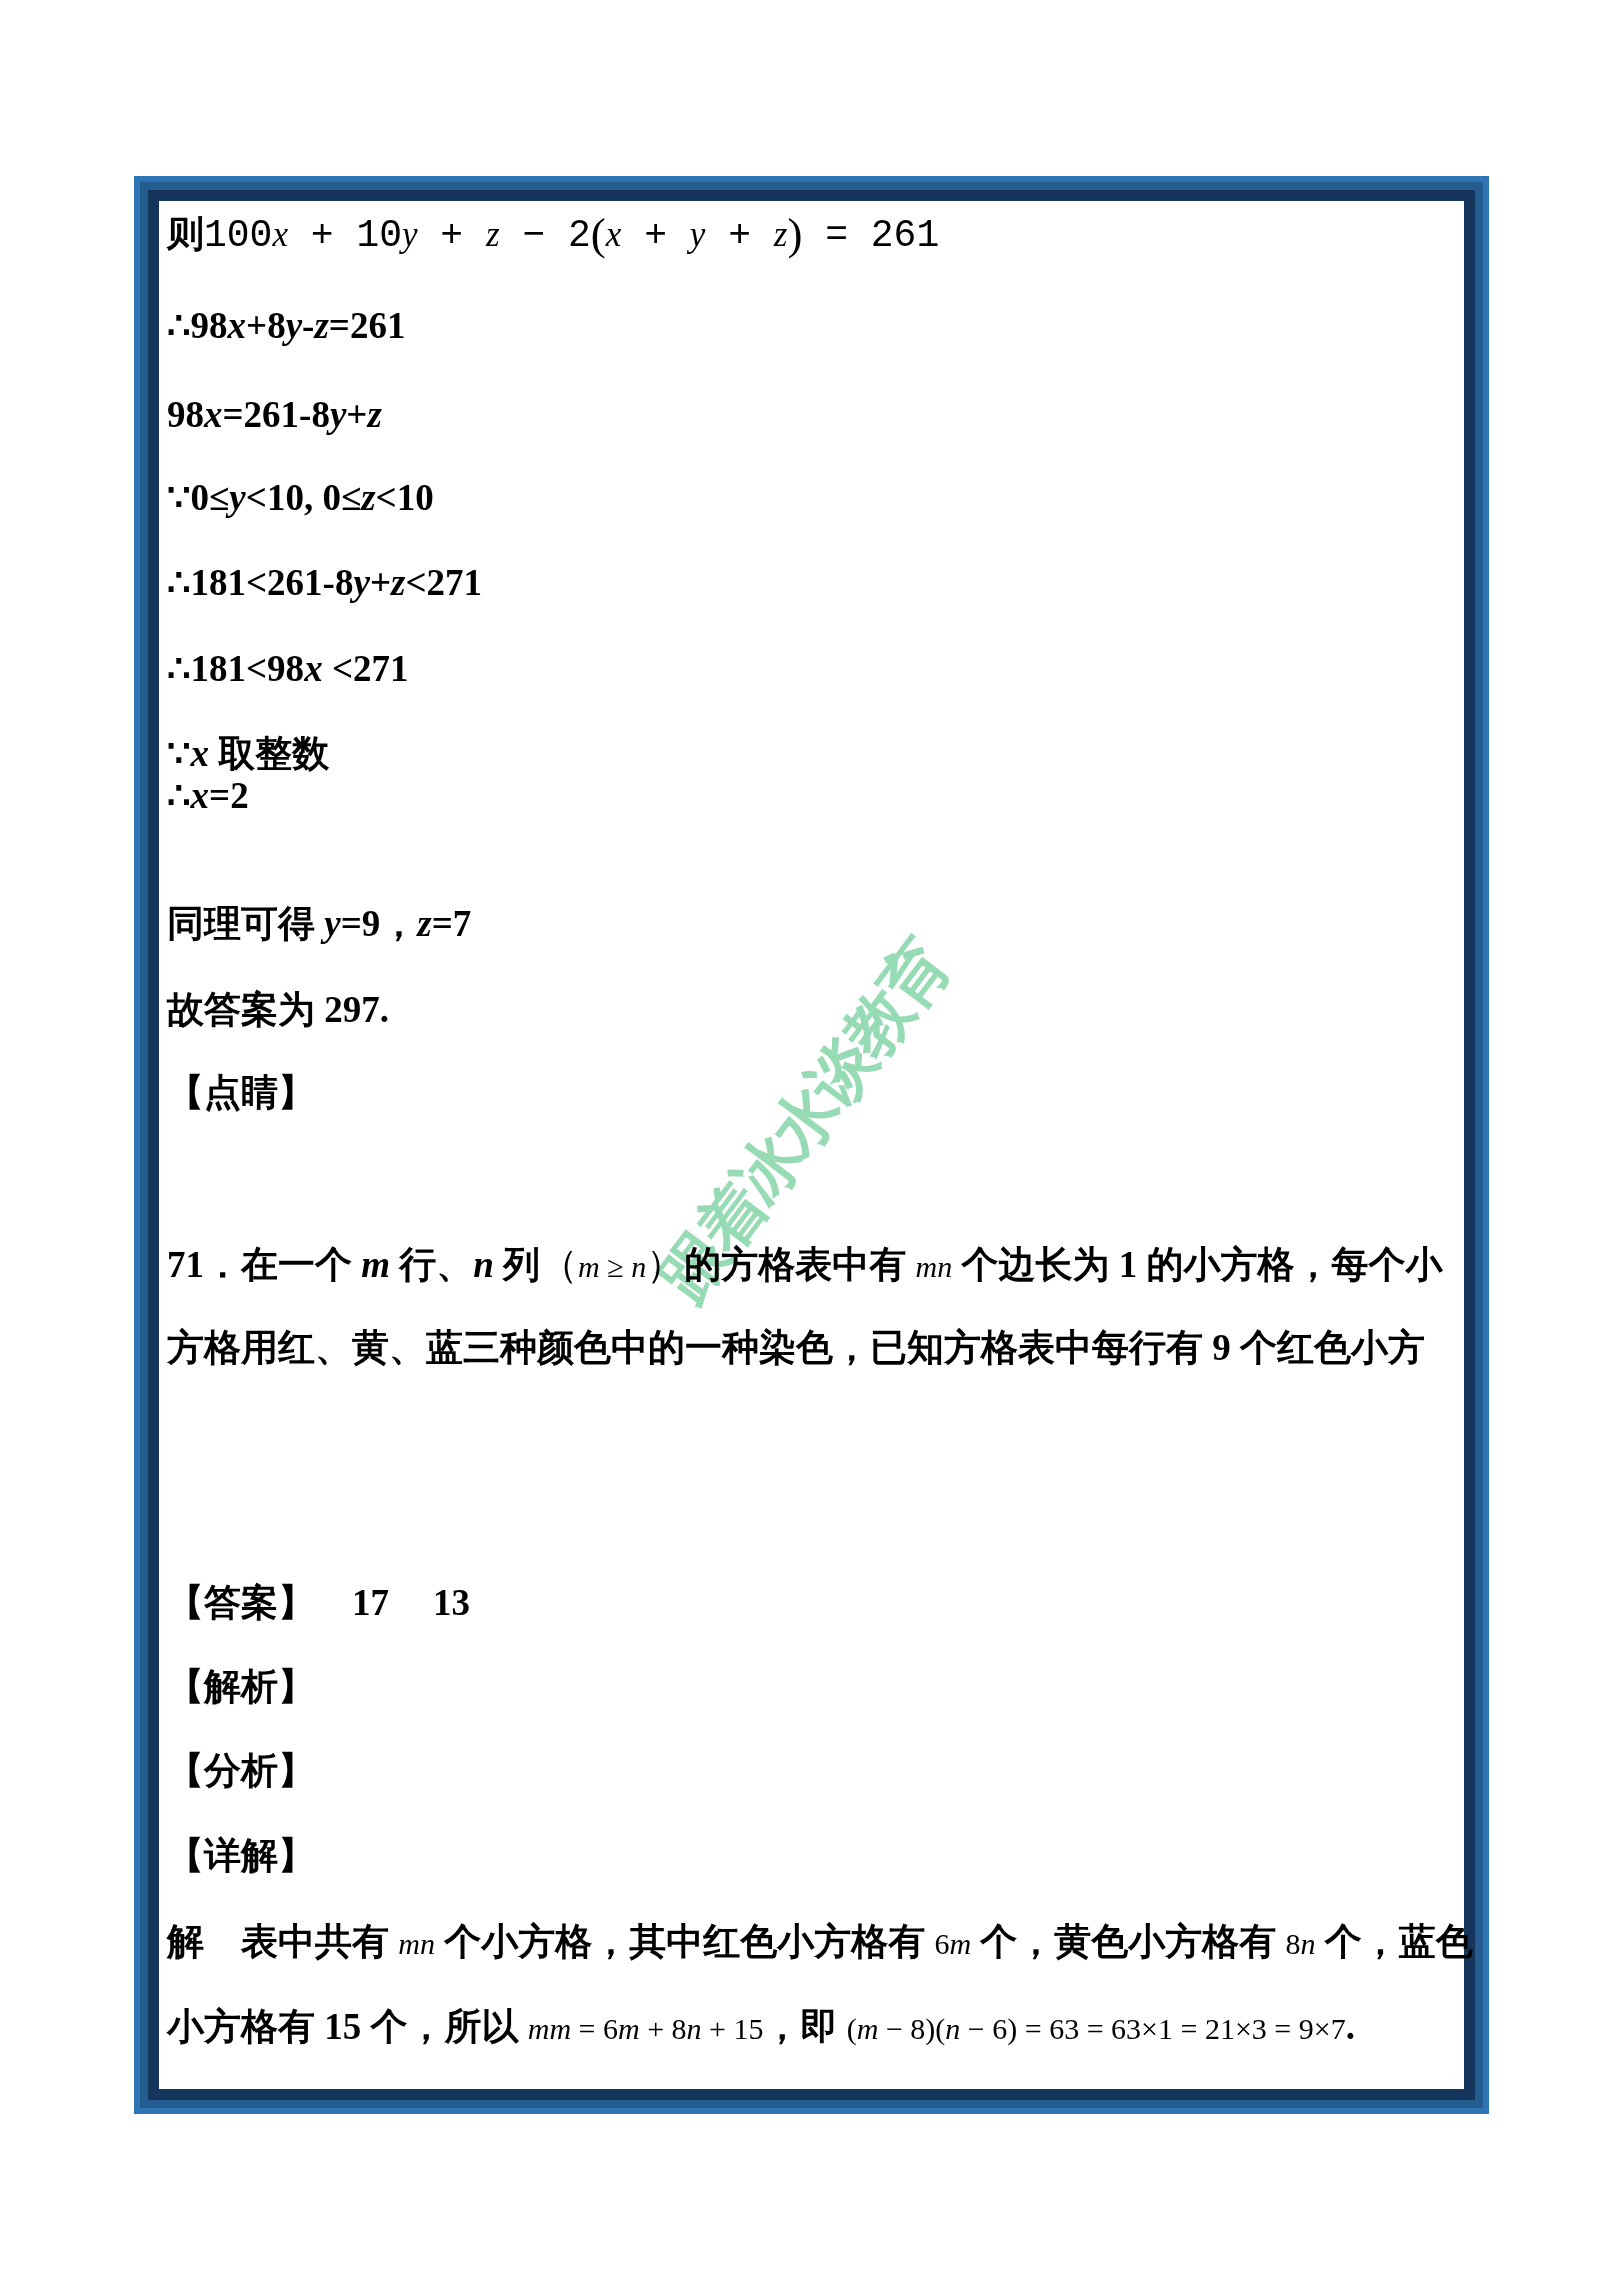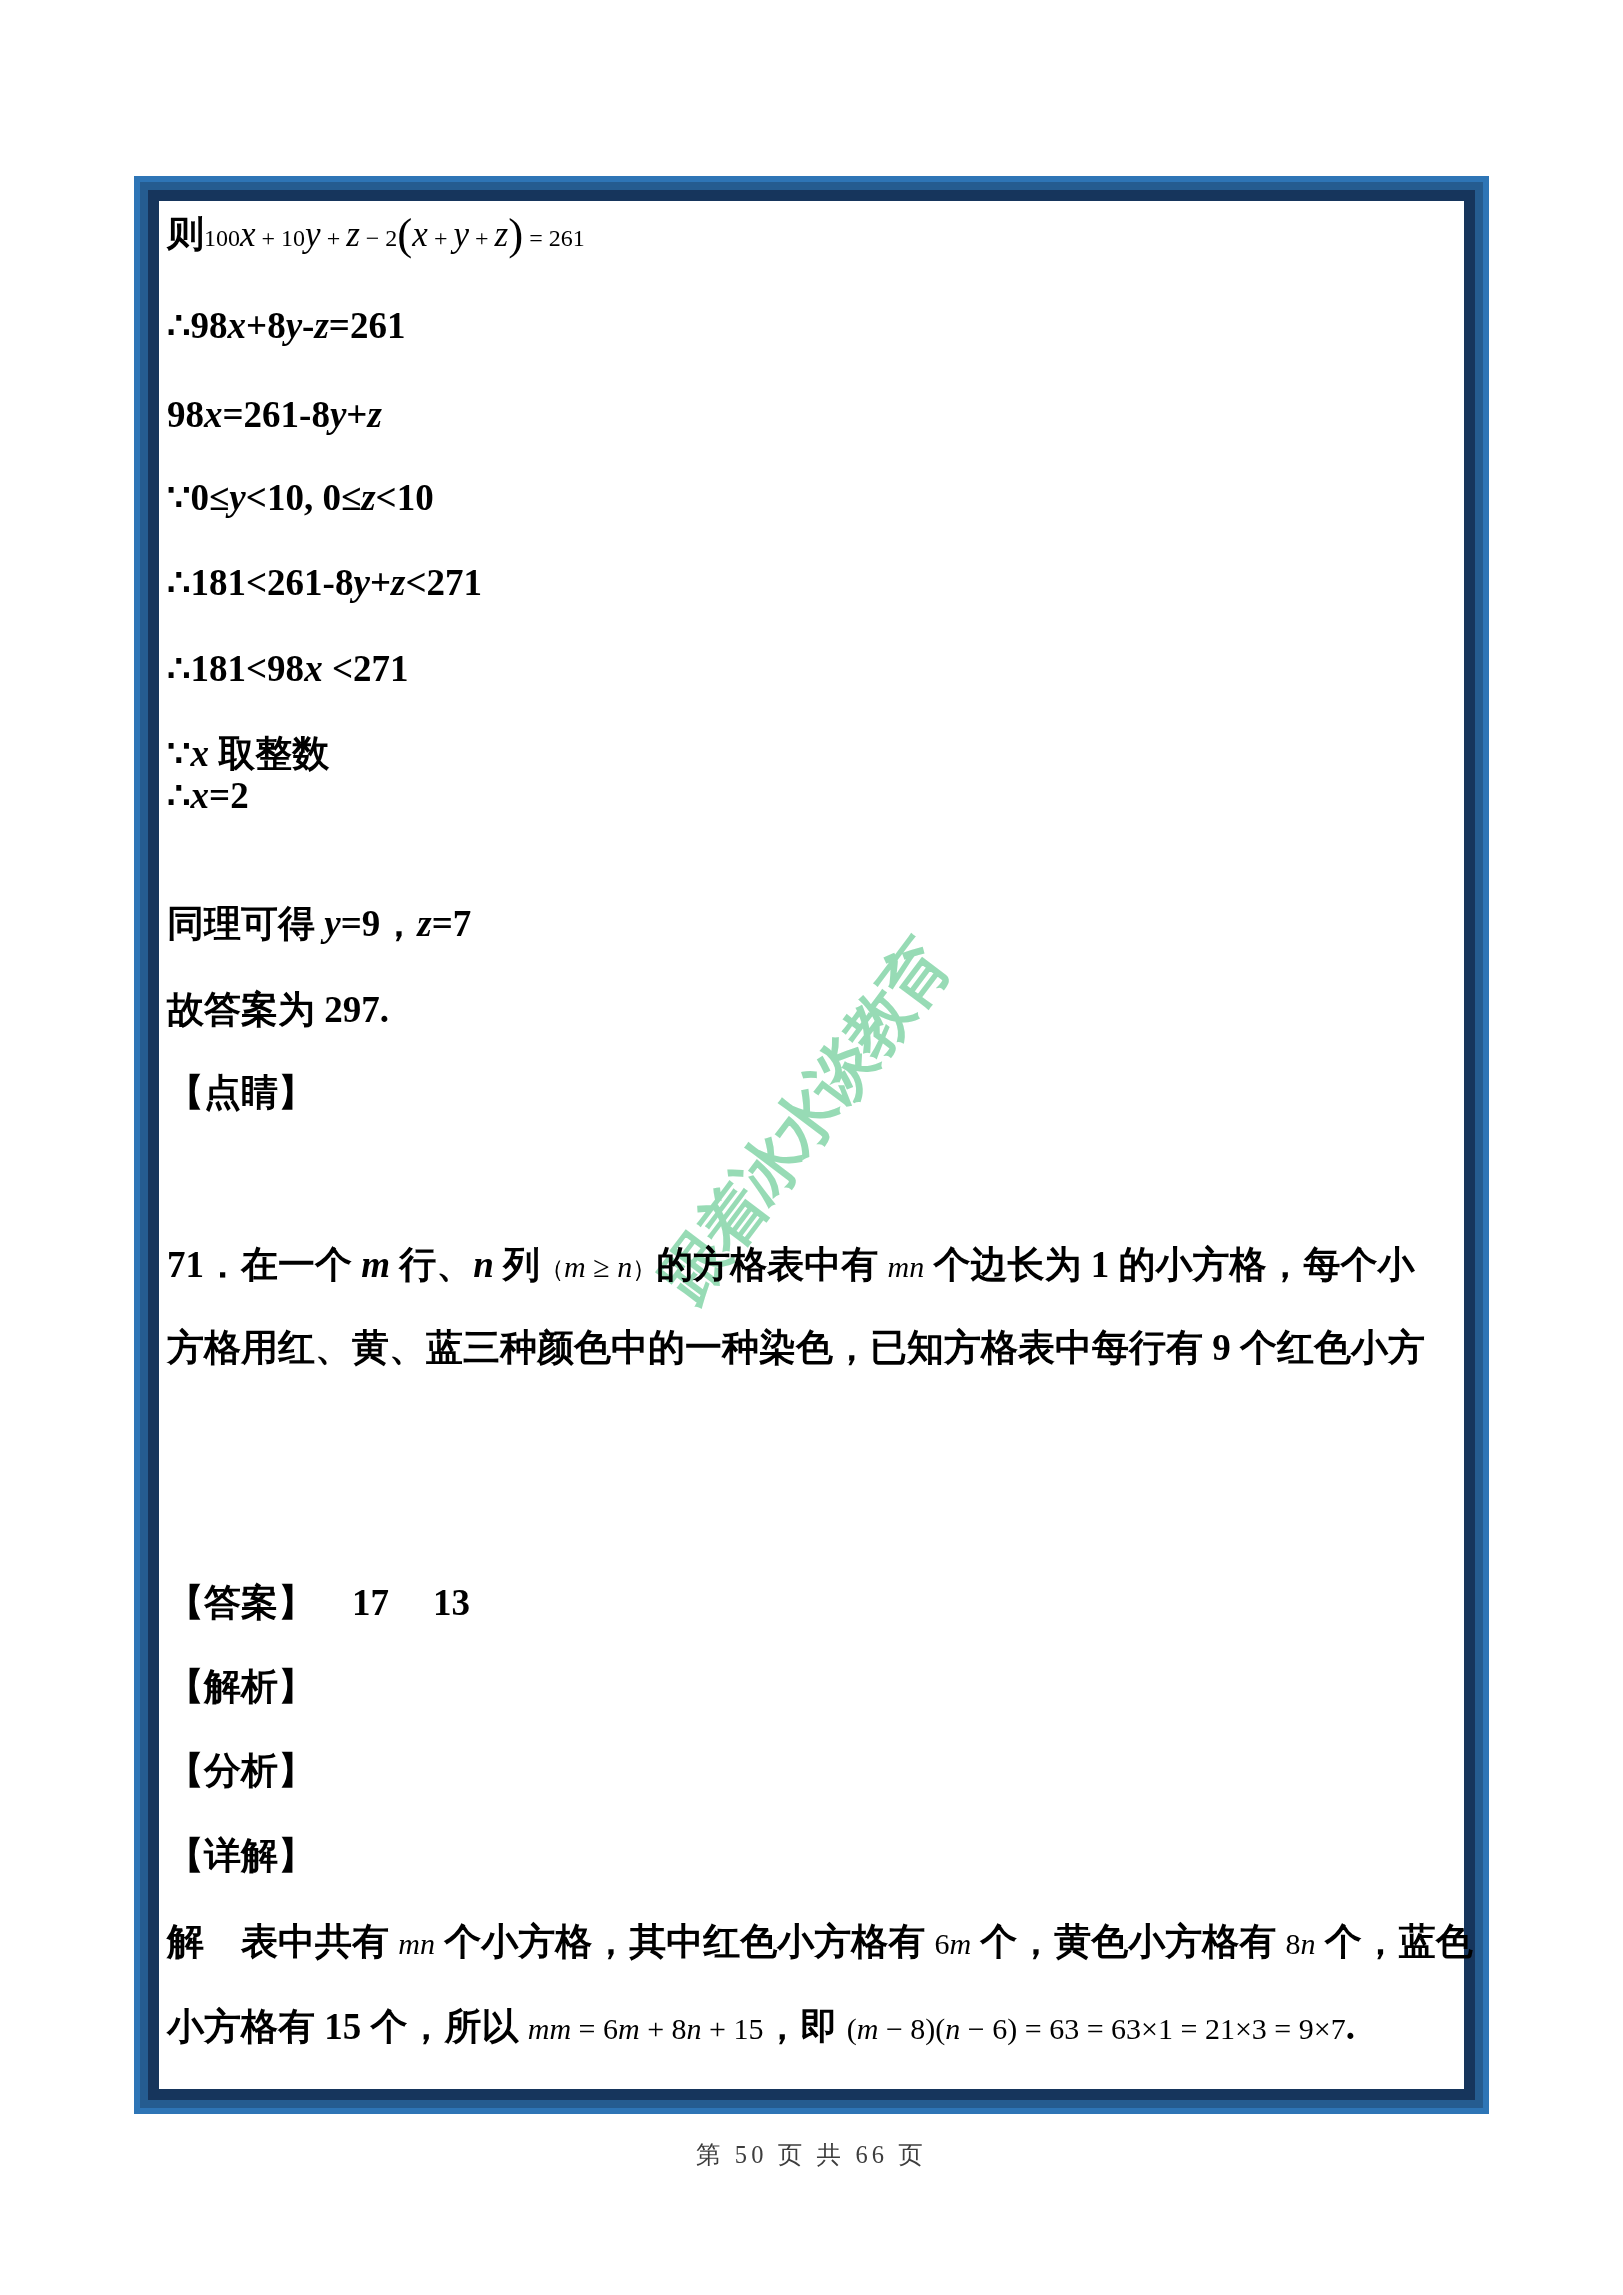--- a/index.html
+++ b/index.html
@@ -9,21 +9,21 @@
   }
   .page{position:absolute;left:0;top:0;width:1623px;height:2295px;overflow:hidden;}
   
   .frame{position:absolute;left:134px;top:176px;width:1355px;height:1938px;box-sizing:border-box;border:6.1px solid #2E75B6;}
   .frame-mid{width:100%;height:100%;box-sizing:border-box;border:8.2px solid #255C90;}
   .frame-inner{width:100%;height:100%;box-sizing:border-box;border:11px solid #16355C;background:#fff;}
   
   .line{position:absolute;left:167px;white-space:nowrap;font-weight:700;font-size:37px;line-height:42px;color:#000;}
   .seg{font-weight:inherit;}
   .seg.i{font-style:italic;}
-  .seg.m{font-weight:400;font-size:24px;}
+  .seg.m{font-weight:400;font-size:38px;font-family:Liberation Mono, monospace;}
   .seg.mi{font-weight:400;font-style:italic;font-size:35px;}
   .seg.par{font-weight:400;font-size:45px;vertical-align:-3.4px;}
   .seg.s{font-weight:400;font-size:30px;}
   .seg.si{font-weight:400;font-style:italic;font-size:30px;}
   .seg.bl1{display:inline-block;width:119px;height:1em;border-bottom:2.7px solid #000;}
   .seg.bl2{display:inline-block;width:102px;height:1em;border-bottom:2.7px solid #000;}
   .seg.g1{margin-left:37px;}
   .seg.g2{margin-left:44px;}
   .watermark{
     position:absolute;left:804px;top:1122px;
@@ -63,16 +63,15 @@
   <div class="line" style="top:1072px"><span class="seg">【点睛】</span></div>
   <div class="line" style="top:1244px"><span class="seg">71．在一个 </span><span class="seg i">m</span><span class="seg"> 行、</span><span class="seg i">n</span><span class="seg"> 列</span><span class="seg m">（</span><span class="seg si">m</span><span class="seg s"> ≥ </span><span class="seg si">n</span><span class="seg m">）</span><span class="seg">的方格表中有 </span><span class="seg si">mn</span><span class="seg"> 个边长为 1 的小方格，每个小</span></div>
   <div class="line" style="top:1327px"><span class="seg">方格用红、黄、蓝三种颜色中的一种染色，已知方格表中每行有 9 个红色小方</span></div>
   <div class="line" style="top:1582px"><span class="seg">【答案】</span><span class="seg g1">17</span><span class="seg g2">13</span></div>
   <div class="line" style="top:1666px"><span class="seg">【解析】</span></div>
   <div class="line" style="top:1750px"><span class="seg">【分析】</span></div>
   <div class="line" style="top:1835px"><span class="seg">【详解】</span></div>
   <div class="line" style="top:1921px"><span class="seg">解　表中共有 </span><span class="seg si">mn</span><span class="seg"> 个小方格，其中红色小方格有 </span><span class="seg s">6</span><span class="seg si">m</span><span class="seg"> 个，黄色小方格有 </span><span class="seg s">8</span><span class="seg si">n</span><span class="seg"> 个，蓝色</span></div>
   <div class="line" style="top:2006px"><span class="seg">小方格有 15 个，所以 </span><span class="seg si">mm</span><span class="seg s"> = 6</span><span class="seg si">m</span><span class="seg s"> + 8</span><span class="seg si">n</span><span class="seg s"> + 15</span><span class="seg">，即 </span><span class="seg s">(</span><span class="seg si">m</span><span class="seg s"> − 8)(</span><span class="seg si">n</span><span class="seg s"> − 6) = 63 = 63×1 = 21×3 = 9×7</span><span class="seg">.</span></div>
 
-  <div class="footer">第 50 页 共 66 页</div>
 
 </div>
 
 
 </body></html>

